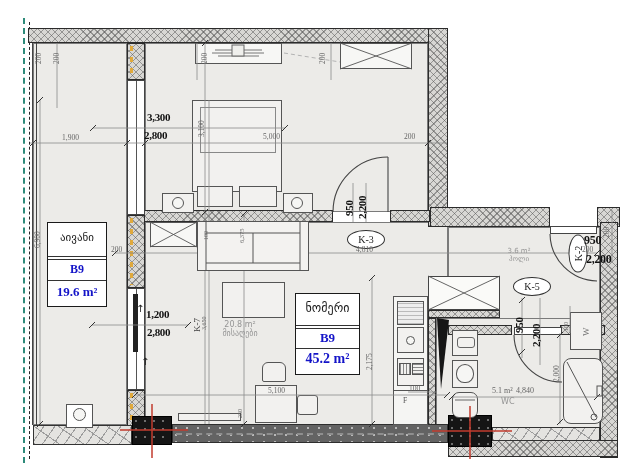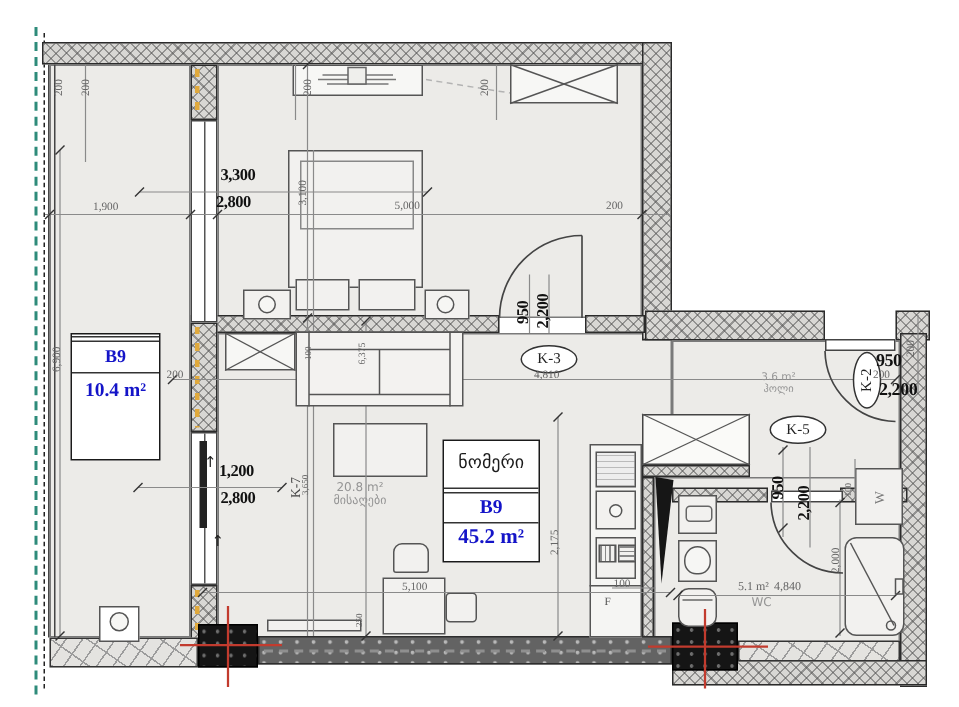--- a/index.html
+++ b/index.html
@@ -251,25 +251,26 @@
 
   <div class="dimb v" style="left:343px;top:216px;">950</div>
   <div class="dimb v" style="left:356px;top:219px;">2,200</div>
   <div class="ellipse" style="left:347px;top:230px;">
       <span>K-3</span>
     </div>
   <div class="dim" style="left:356px;top:245px;">4,810</div>
   <div class="dim" style="left:111px;top:245px;">200</div>
 
   <div class="lbox" style="left:47px;top:222px;width:60px;height:85px;">
+    <div class="geo" style="font-size:11px;padding-top:8px;height:24px;">აივანი</div>
     <div class="sep"></div>
       <div class="sep" style="margin-top:2px;"></div>
     <div class="blue" style="font-size:12px;height:17px;padding-top:2px;">B9</div>
     <div class="sep"></div>
-    <div class="blue" style="font-size:13px;padding-top:3px;">10.4 m²</div>
+    <div class="blue" style="font-size:13px;padding-top:3px;">19.6 m²</div>
   </div>
   <div class="dim v" style="left:33px;top:248px;">6,900</div>
 
   <div class="arrow" style="left:136px;top:303px;">↑</div>
   <div class="dimb" style="left:146px;top:308px;">1,200</div>
   <div class="dimb" style="left:147px;top:326px;">2,800</div>
   <div class="arrow" style="left:141px;top:356px;">↑</div>
 
   <div class="dim v" style="left:192px;top:332px;font-size:9px;color:#444;">K-7</div>
   <div class="dim v" style="left:201px;top:330px;font-size:6px;">3,650</div>

